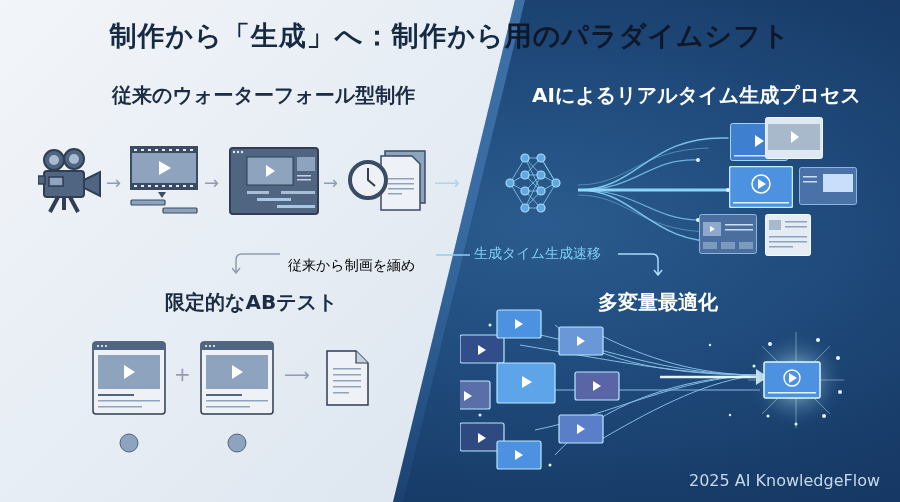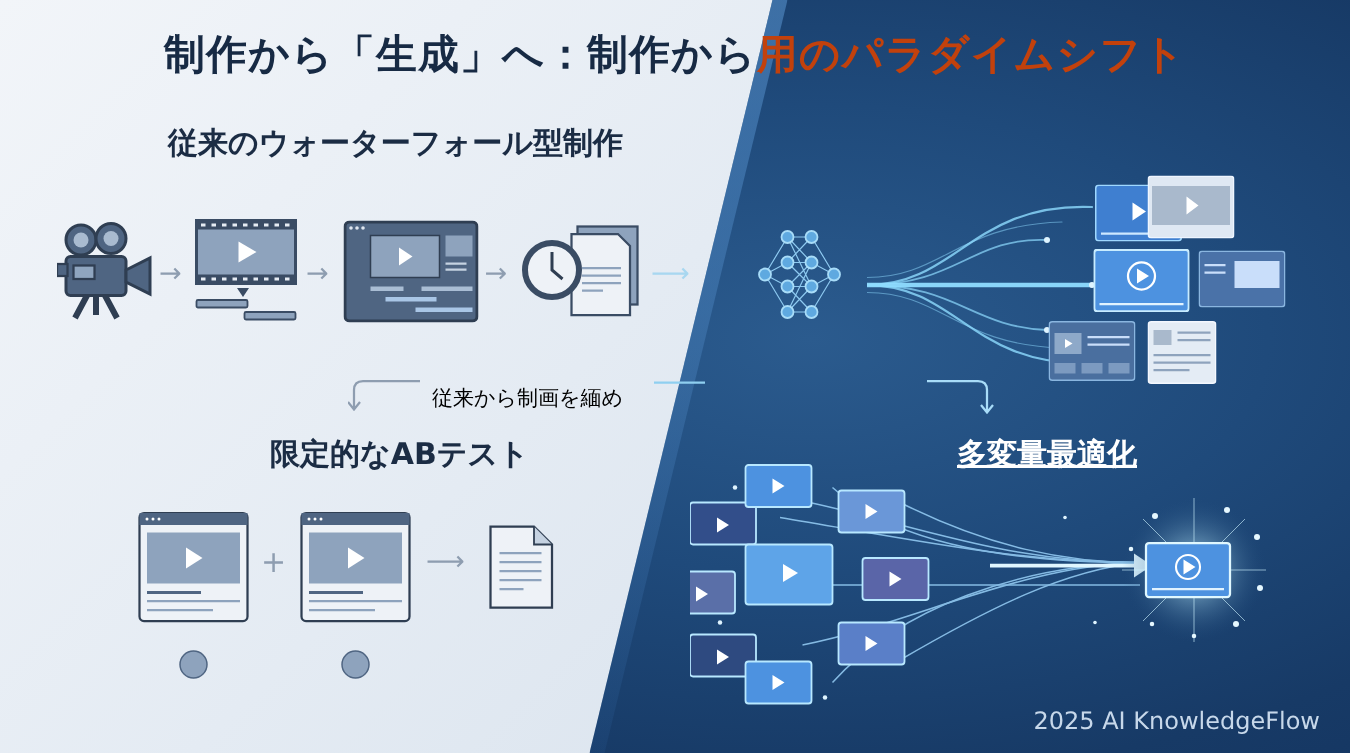--- a/index.html
+++ b/index.html
@@ -8,21 +8,21 @@
   .stage { position: absolute; inset: 0; width: 900px; height: 502px; overflow: hidden; }
   .bg-left { position: absolute; inset: 0; background: linear-gradient(135deg, #f2f5f9 0%, #e4ebf3 45%, #d3deea 100%); }
   .bg-right { position: absolute; inset: 0;
     background: radial-gradient(ellipse at 60% 45%, #2b5b8e 0%, #1f4a7b 40%, #173a66 75%, #143460 100%);
     clip-path: polygon(515px 0, 900px 0, 900px 502px, 393px 502px); }
   .bg-edge { position: absolute; inset: 0;
     background: linear-gradient(180deg, rgba(90,150,210,0.55), rgba(40,90,150,0.2));
     clip-path: polygon(515px 0, 525px 0, 403px 502px, 393px 502px); }
   .abs { position: absolute; }
   .title { position: absolute; top: 18px; left: 0; width: 900px; text-align: center; font-size: 27px; font-weight: bold; color: #172a44; letter-spacing: 1px; }
-  .title .light { color: #c2410c; font-family: Liberation Mono, monospace; }
+  .title .light { color: #0f172a; font-family: Liberation Mono, monospace; }
   .h2 { position: absolute; font-size: 20px; font-weight: bold; white-space: nowrap; }
   .h2.dark { color: #1b2c44; }
   .h2.light { color: #ffffff; }
   .connector { position: absolute; font-size: 14px; white-space: nowrap; }
   .connector.grey { color: #000000; margin-top: 12px; }
   .connector.cyan { color: #7fd0f5; }
   .credit { position: absolute; right: 20px; bottom: 12px; color: #c7d8ea; font-size: 16px; }
   svg { display: block; }
 </style>
 </head>
@@ -31,22 +31,23 @@
 <div class="stage">
   <div class="bg-left"></div>
   <div class="bg-right"></div>
   <div class="bg-edge"></div>
 
   <div class="title">
     <span>制作から「生成」へ：制作から</span><span class="light">用のパラダイムシフト</span>
   </div>
 
   <div class="h2 dark" style="left:112px; top:82px;">従来のウォーターフォール型制作</div>
-  <div class="h2 dark" style="left:165px; top:289px;margin-left:15px;">限定的なABテスト</div>
-  <div class="h2 light" style="left:638px; top:289px;text-decoration:underline;">多変量最適化</div>
+  <div class="h2 light" style="left:532px; top:82px;">AIによるリアルタイム生成プロセス</div>
+  <div class="h2 dark" style="left:165px; top:289px;">限定的なABテスト</div>
+  <div class="h2 light" style="left:598px; top:289px;">多変量最適化</div>
 
   <div class="abs" style="left:38px; top:148px;">
     <svg width="64" height="66" viewBox="0 0 64 66">
       <circle cx="16" cy="12" r="10" fill="#4f6582" stroke="#2f3e52" stroke-width="2"></circle>
         <circle cx="16" cy="12" r="5" fill="#a9bbd0"></circle>
       <circle cx="36" cy="11" r="10" fill="#4f6582" stroke="#2f3e52" stroke-width="2"></circle>
         <circle cx="36" cy="11" r="5" fill="#a9bbd0"></circle>
       <rect x="6" y="23" width="40" height="26" rx="3" fill="#4f6582" stroke="#2f3e52" stroke-width="2"></rect>
       <rect x="11" y="29" width="14" height="9" fill="#8fa5bf" stroke="#2f3e52" stroke-width="1.5"></rect>
       <rect x="0" y="28" width="7" height="8" fill="#4f6582" stroke="#2f3e52" stroke-width="1.5"></rect>
@@ -215,20 +216,21 @@
     <svg width="50" height="26" viewBox="0 0 50 26">
         <path d="M48 4 H10 Q4 4 4 10 V22 M0 18 L4 23 L8 18" fill="none" stroke="#8e9db0" stroke-width="1.5"></path>
       </svg>
   </div>
   <div class="connector grey" style="left:288px; top:245px;">従来から制画を緬め</div>
   <div class="abs" style="left:436px; top:253px;">
     <svg width="34" height="4" viewBox="0 0 34 4">
         <path d="M0 2 H34" stroke="#8fcff0" stroke-width="1.5"></path>
       </svg>
   </div>
+  <div class="connector cyan" style="left:474px; top:245px;">生成タイム生成速移</div>
   <div class="abs" style="left:618px; top:250px;">
     <svg width="50" height="28" viewBox="0 0 50 28">
         <path d="M0 4 H34 Q40 4 40 10 V24 M36 20 L40 25 L44 20" fill="none" stroke="#a8dcf8" stroke-width="1.5"></path>
       </svg>
   </div>
 
   <div class="abs" style="left:92px; top:341px;">
     <svg width="74" height="118" viewBox="0 0 74 118">
       <rect x="1" y="1" width="72" height="72" rx="3" fill="#eef2f7" stroke="#2f3e52" stroke-width="1.5"></rect>
       <rect x="1" y="1" width="72" height="8" fill="#4f6582"></rect>

